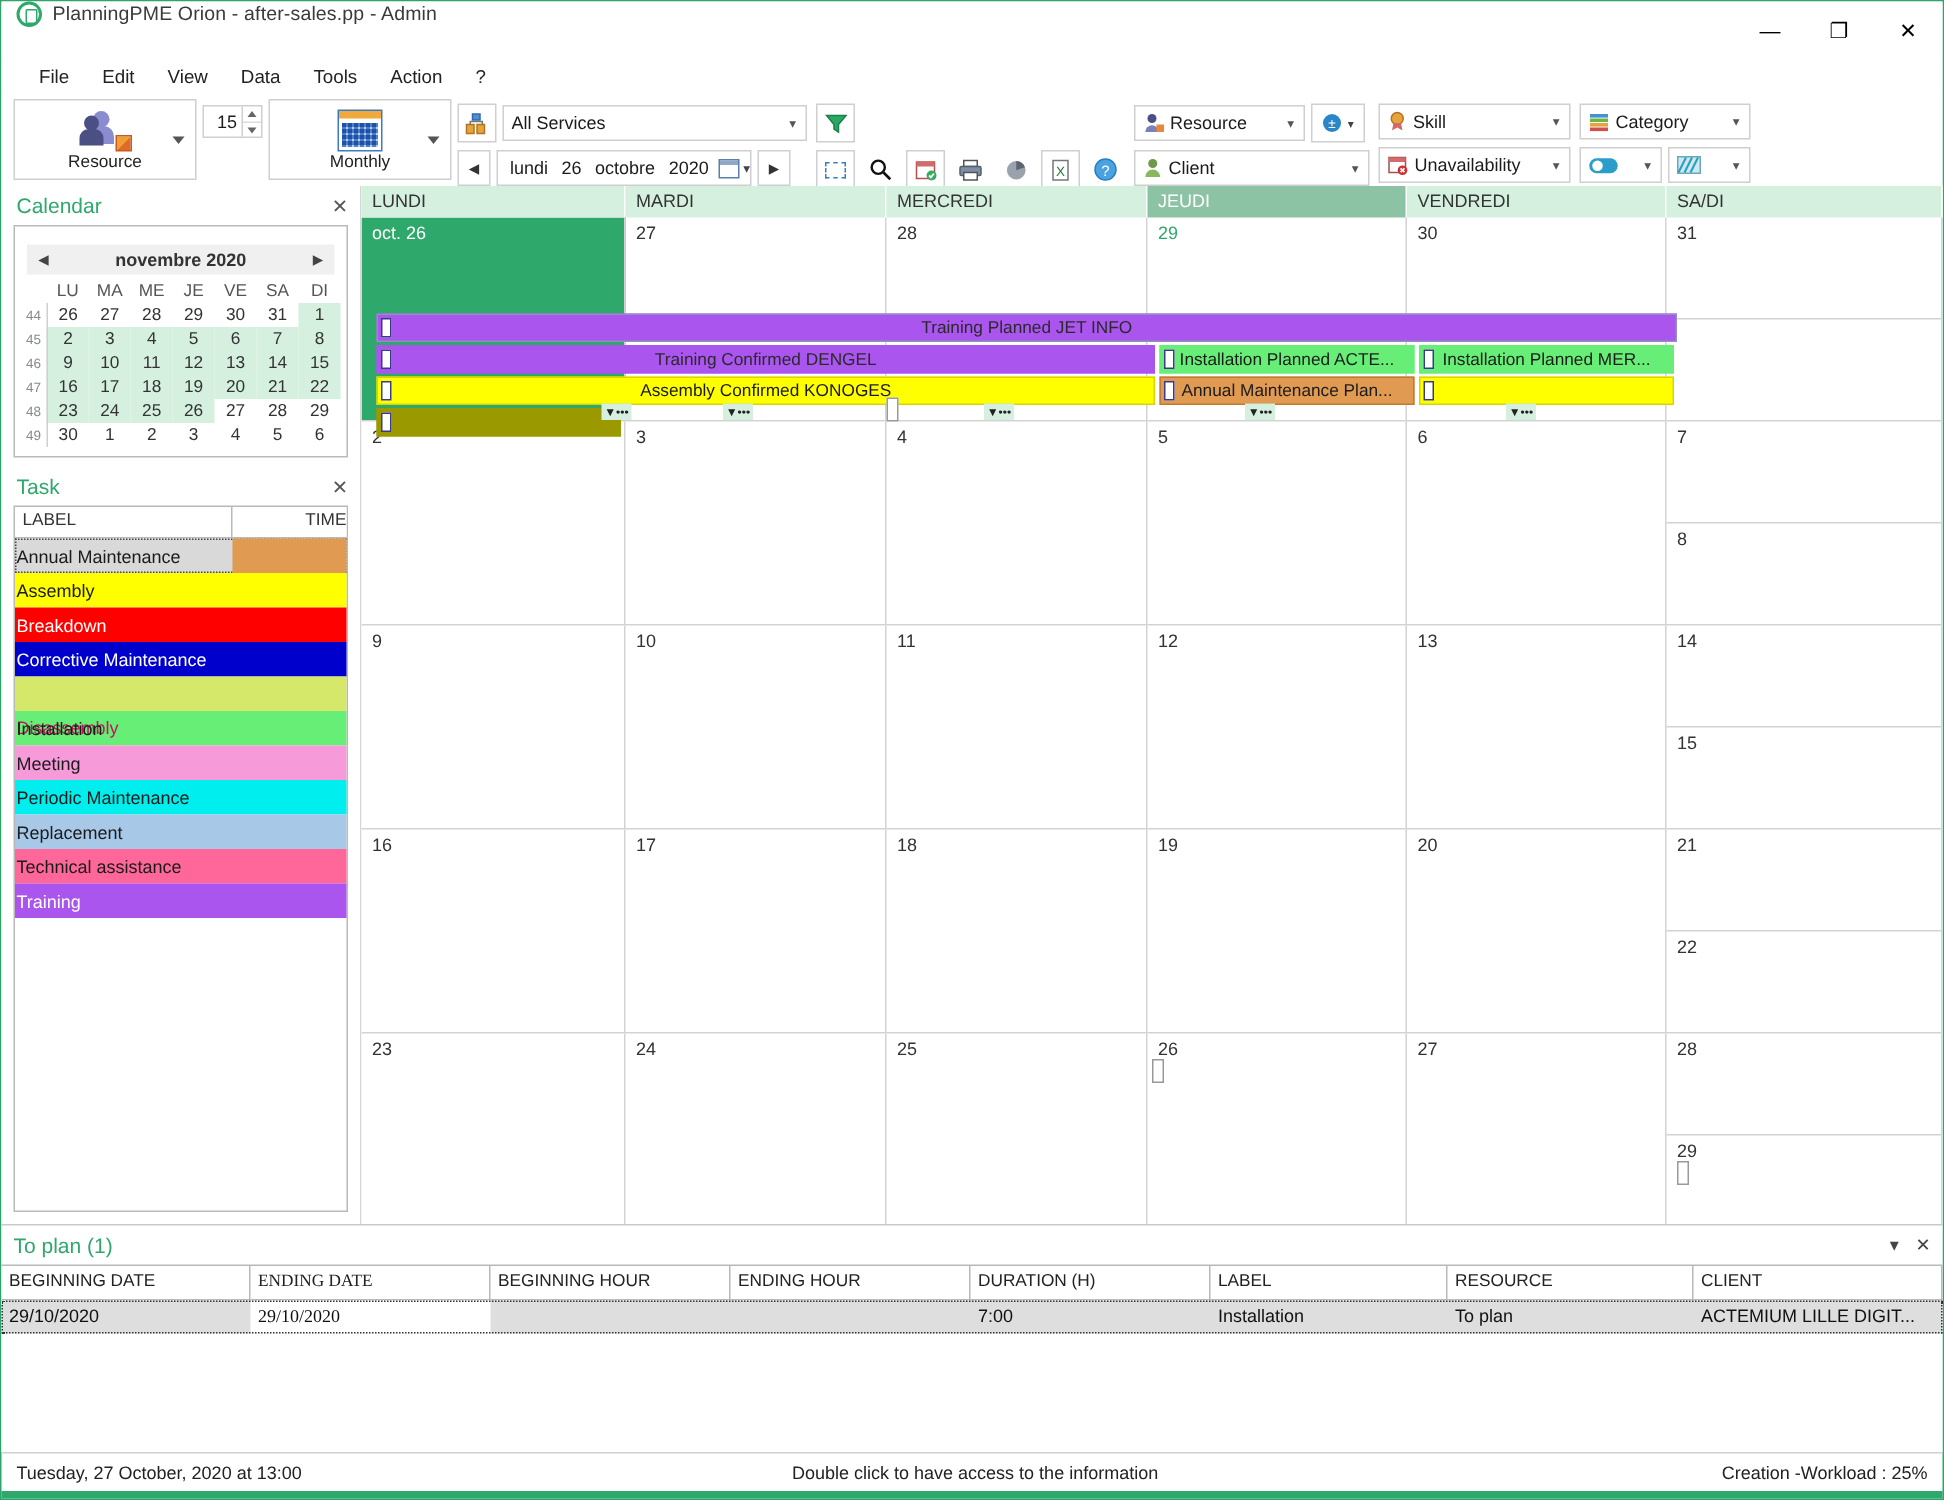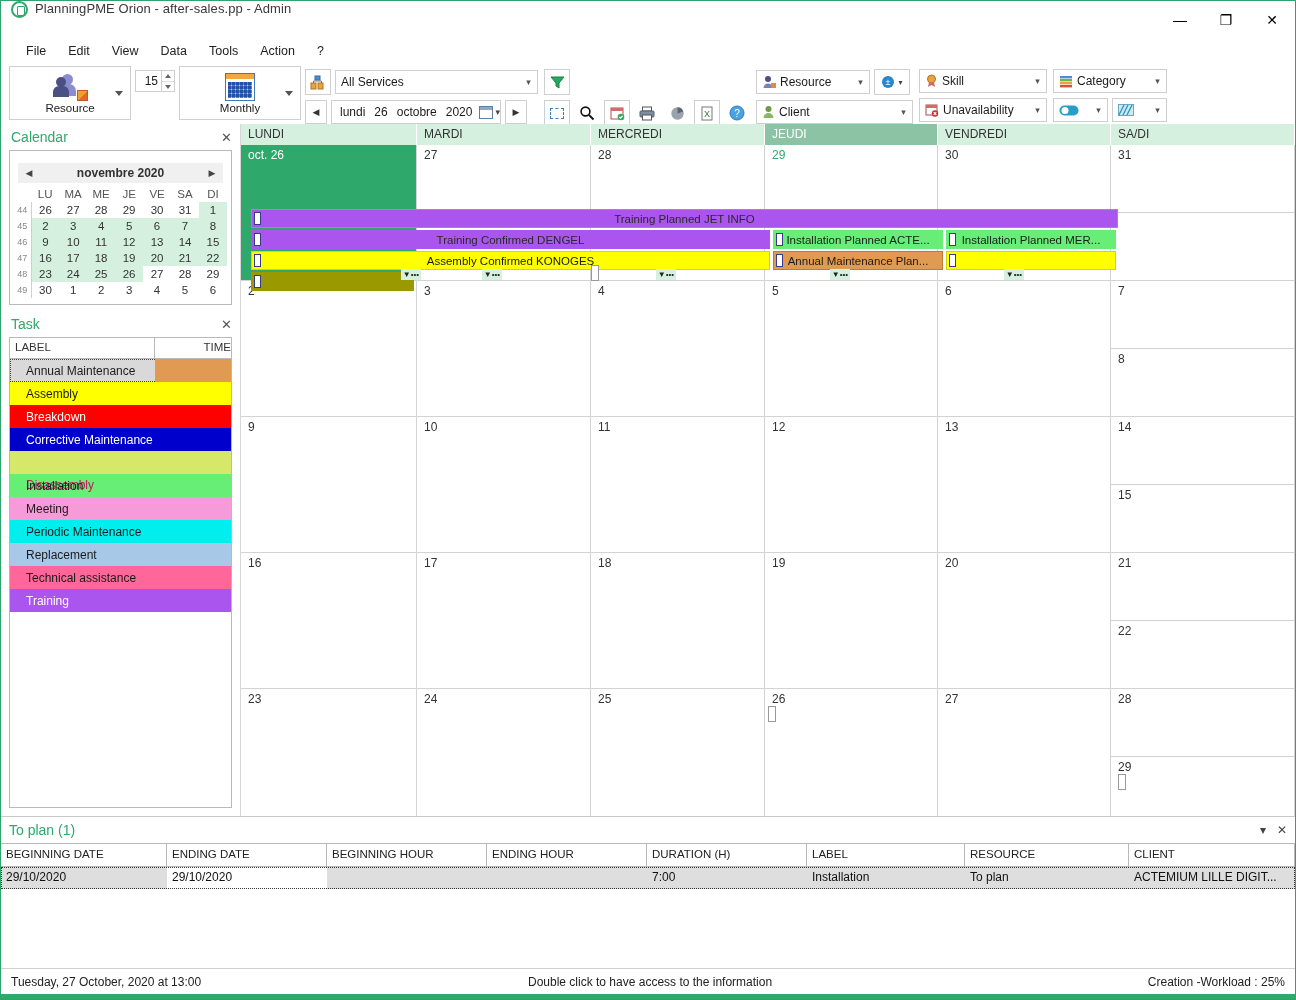--- a/index.html
+++ b/index.html
@@ -97,21 +97,21 @@
   table.mc td { text-align:center; font-size:11.5px; padding:2px 0; color:#333; width:26px; }
   table.mc td.wk { color:#888; font-size:9px; width:16px; border-right:1px solid #cfcfcf; }
   td.hl { background:#d6f0e0; }
 
   .taskwrap { margin:0 8px 0 8px; border:1px solid #b9b9b9; flex:1; display:flex; flex-direction:column;
               min-height:0; background:#fff; }
   .tk-head { display:flex; border-bottom:1px solid #b9b9b9; height:21px; background:#fff; }
   .tk-head div { font-size:11.5px; color:#333; padding:3px 0 0 5px; }
   .tk-head .c1 { flex:1; border-right:1px solid #b9b9b9; }
   .tk-head .c2 { width:76px;text-align:right; }
-  .tk-row { height:23px; display:flex; align-items:center; padding-left:16px; font-size:12px; position:relative; }
+  .tk-row { height:23px; display:flex; align-items:center; padding-left:1px; font-size:12px; position:relative; }
   .tk-row.sel { outline:1px dotted #444; outline-offset:-1px; background:#d9d9d9; }
   .tk-row .swatch { position:absolute; right:0; top:0; bottom:0; width:76px; }
 
   
   .rightpane { flex:1; display:flex; flex-direction:column; min-width:0; background:#fff; }
   .dayhdr { display:flex; height:21px; flex:none; }
   .dayhdr div { border-right:1px solid #fff; background:#d6f0e0; font-size:12px; color:#333;
                 padding:3px 0 0 7px; }
   .dayhdr div.cur { background:#8cc3a5; color:#fff; font-weight:normal; }
   .gridwrap { flex:1; position:relative; min-height:0; overflow:hidden; }
@@ -135,21 +135,21 @@
   .bottom { height:152px; flex:none; border-top:1px solid #c9c9c9; display:flex; flex-direction:column;
             background:#fff; }
   .bp-head { height:26px; display:flex; align-items:center; padding:0 8px 0 8px; color:#2fa86c; font-size:14px; }
   .bp-head .tools { margin-left:auto; display:flex; gap:11px; color:#444; font-size:12px; }
   .grid-tbl { flex:1; border-top:1px solid #b9b9b9; display:flex; flex-direction:column; min-height:0; }
   .gt-head { display:flex; height:23px; border-bottom:1px solid #b9b9b9; }
   .gt-head div { font-size:11.5px; color:#222; padding:4px 0 0 5px; border-right:1px solid #b9b9b9; }
   .gt-row { display:flex; height:22px; background:#dedede; outline:1px dotted #333; outline-offset:-1px; }
   .gt-row div { font-size:12px; color:#111; padding:3px 0 0 5px; overflow:hidden; white-space:nowrap; }
   .gt-row div.white { background:#fff; }
-  .c-beg { width:166px; } .c-end { width:160px; } .c-bh { width:160px; } .c-eh { width:160px; }
+  .c-beg { width:166px; } .c-end { width:160px;font-family:Liberation Serif, serif; } .c-bh { width:160px; } .c-eh { width:160px; }
   .c-dur { width:160px; } .c-lab { width:158px; } .c-res { width:164px; } .c-cli { flex:1; }
   .gt-row .c-dur { text-align:right; padding-right:138px; }
 
   .statusbar { height:26px; flex:none; display:flex; align-items:center; border-top:1px solid #d0d0d0;
                font-size:12px; color:#222; padding:0 10px; position:relative; }
   .sb-left { }
   .sb-mid { position:absolute; left:527px; }
   .sb-right { margin-left:auto; }
   .footline { height:5px; background:#2fa86c; flex:none; }
 </style>

